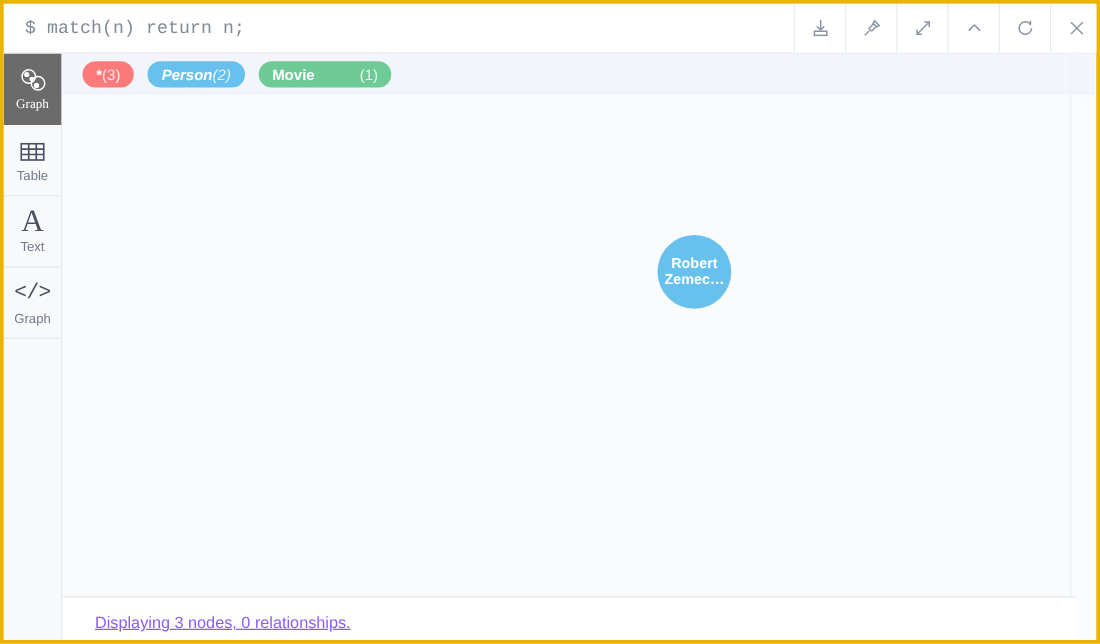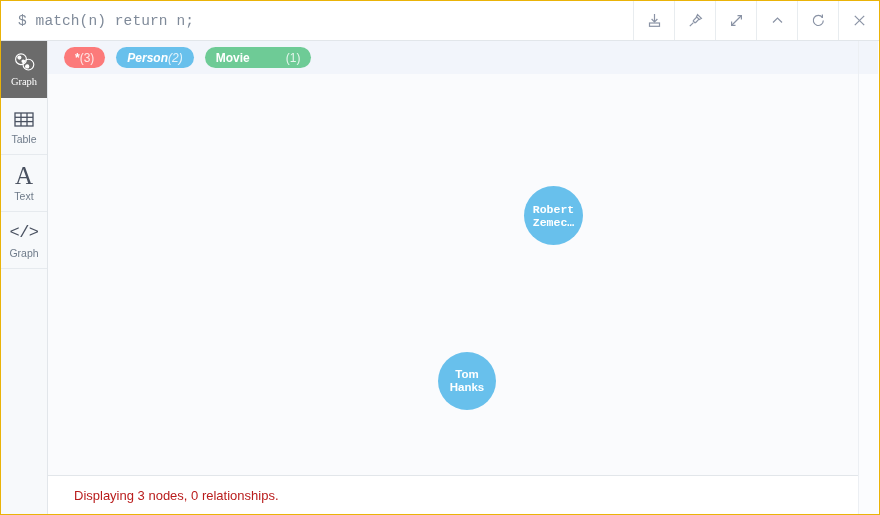--- a/index.html
+++ b/index.html
@@ -13,21 +13,21 @@
     overflow: hidden;
     font-family: "Liberation Sans", sans-serif;
     -webkit-font-smoothing: antialiased;
   }
 
   .frame {
     position: relative;
     width: 880px;
     height: 515px;
     box-sizing: border-box;
-    border: 1px solid #eab308;
+    border: 3px solid #eab308;
     background: #ffffff;
     overflow: hidden;
   }
 
   
   .topbar {
     position: absolute;
     left: 0; top: 0;
     width: 878px;
     height: 40px;
@@ -196,21 +196,22 @@
     height: 40px;
     background: #ffffff;
     border-top: 1px solid #e2e6ea;
     box-sizing: border-box;
     display: flex;
     align-items: center;
     padding-left: 26px;
   }
   .status-text {
     font-size: 13px;
-    color: #b91c1c;
+    color: #8b5cf6;
+    text-decoration: underline;
   }
 </style>
 </head>
 <body>
 
 <div class="frame">
 
   <div class="topbar">
     <div class="query-wrap">
       <span class="query-text">$ match(n) return n;</span>
@@ -341,25 +342,22 @@
       <span>Person</span>
         <span class="cnt">(2)</span>
     </span>
     <span class="pill" style="background:#6ecb96;gap:36px;">
       <span>Movie</span>
         <span class="cnt">(1)</span>
     </span>
   </div>
 
   <div class="canvas">
-    <div class="node" style="left:476px; top:112px; width:59px; height:59px; background:#68c0ec;font-family:Liberation Mono, monospace;">
+    <div class="node" style="left:476px; top:112px; width:59px; height:59px; background:#68c0ec;">
       <span>Robert Zemec…</span>
-    </div>
-    <div class="node" style="left:390px; top:278px; width:58px; height:58px; background:#68c0ec;">
-      <span>Tom Hanks</span>
     </div>
   </div>
 
   <div class="scroll-strip">
     <div class="top-seg"></div>
   </div>
 
   <div class="statusbar">
     <span class="status-text">Displaying 3 nodes, 0 relationships.</span>
   </div>

